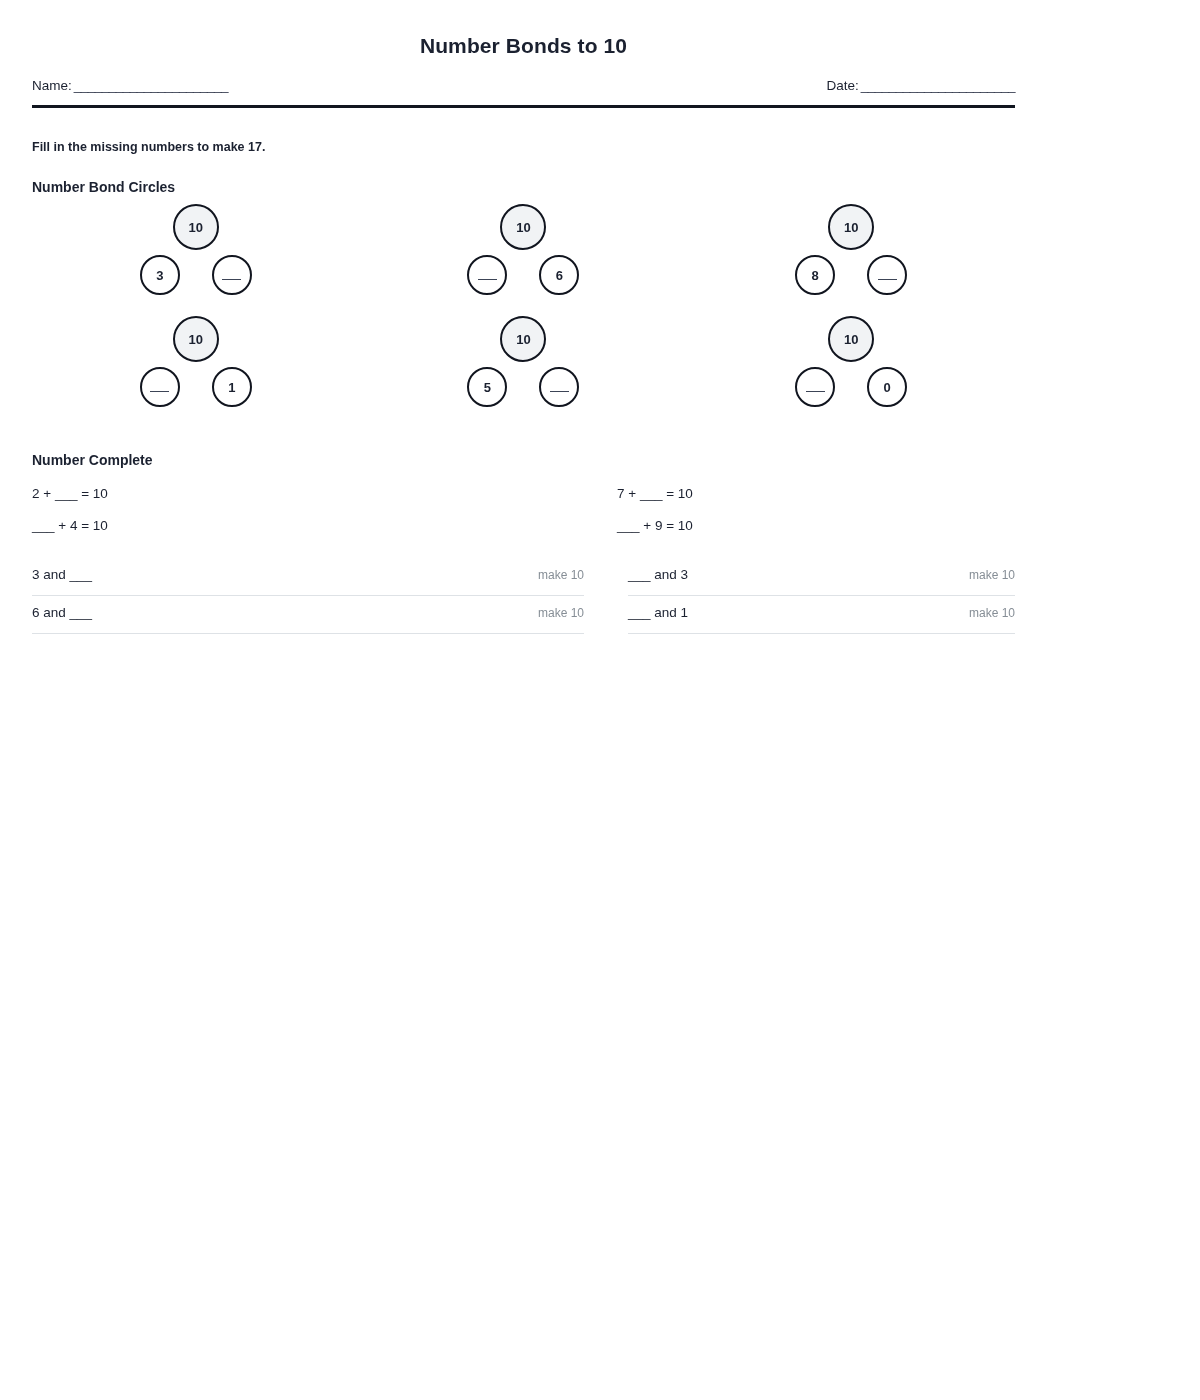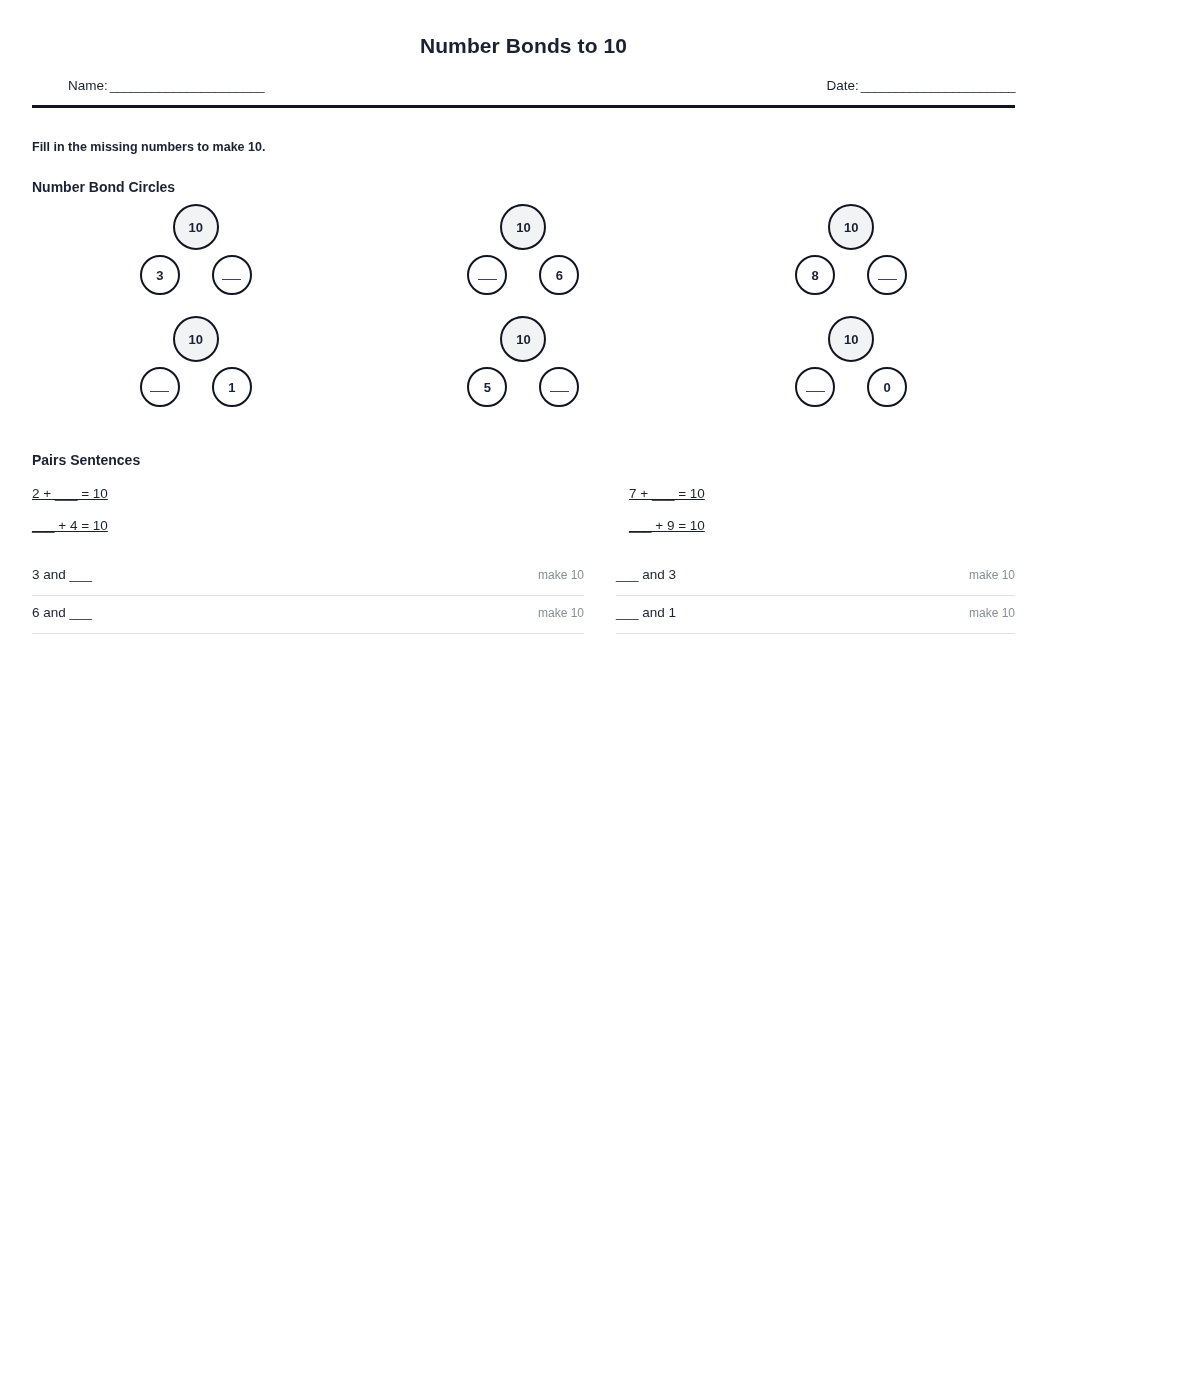--- a/index.html
+++ b/index.html
@@ -37,21 +37,20 @@
 
   
   .meta-row {
     display: flex;
     justify-content: space-between;
     align-items: flex-end;
     margin-top: 18px;
     font-size: 13.5px;
     color: #1b2130;
     line-height: 18px;
-    margin-left: 36px;
   }
   .meta-field {
     display: flex;
     align-items: baseline;
     white-space: nowrap;
   }
   .meta-label {
     font-size: 13.5px;
   }
   .meta-rule {
@@ -136,41 +135,40 @@
     width: 19px;
     height: 1.6px;
     background: #3c4456;
     margin-top: 9px;
   }
 
   
   .sentence-grid {
     display: grid;
     grid-template-columns: 585px 1fr;
-    column-gap: 12px;
+    column-gap: 0;
     margin-top: 17px;
-    text-decoration: underline;
   }
   .sentence-col {
     display: flex;
     flex-direction: column;
   }
   .sentence {
     font-size: 13.5px;
     color: #1b2130;
     line-height: 16px;
     margin-bottom: 16px;
     white-space: pre;
   }
 
   
   .pairs-grid {
     display: grid;
     grid-template-columns: 552px 1fr;
-    column-gap: 32px;
+    column-gap: 44px;
     margin-top: 16px;
   }
   .pairs-col {
     display: flex;
     flex-direction: column;
   }
   .pair-row {
     display: flex;
     align-items: baseline;
     justify-content: space-between;
@@ -205,21 +203,21 @@
       <span class="meta-rule">______________________</span>
     </div>
     <div class="meta-field">
       <span class="meta-label">Date:</span>
       <span class="meta-rule">______________________</span>
     </div>
   </div>
 
   <div class="header-divider"></div>
 
-  <div class="instruction">Fill in the missing numbers to make 10.</div>
+  <div class="instruction">Fill in the missing numbers to make 17.</div>
 
   <div class="section-heading">Number Bond Circles</div>
 
   <div class="bond-grid">
 
     <div class="bond">
       <div class="bond-top-row">
         <div class="circle whole">
           <span>10</span>
         </div>
@@ -309,21 +307,21 @@
           <span class="blank-line"></span>
         </div>
         <div class="circle part">
           <span>0</span>
         </div>
       </div>
     </div>
 
   </div>
 
-  <div class="section-heading">Pairs Sentences</div>
+  <div class="section-heading">Number Complete</div>
 
   <div class="sentence-grid">
     <div class="sentence-col">
       <div class="sentence">2 + ___ = 10</div>
       <div class="sentence">___ + 4 = 10</div>
     </div>
     <div class="sentence-col">
       <div class="sentence">7 + ___ = 10</div>
       <div class="sentence">___ + 9 = 10</div>
     </div>

